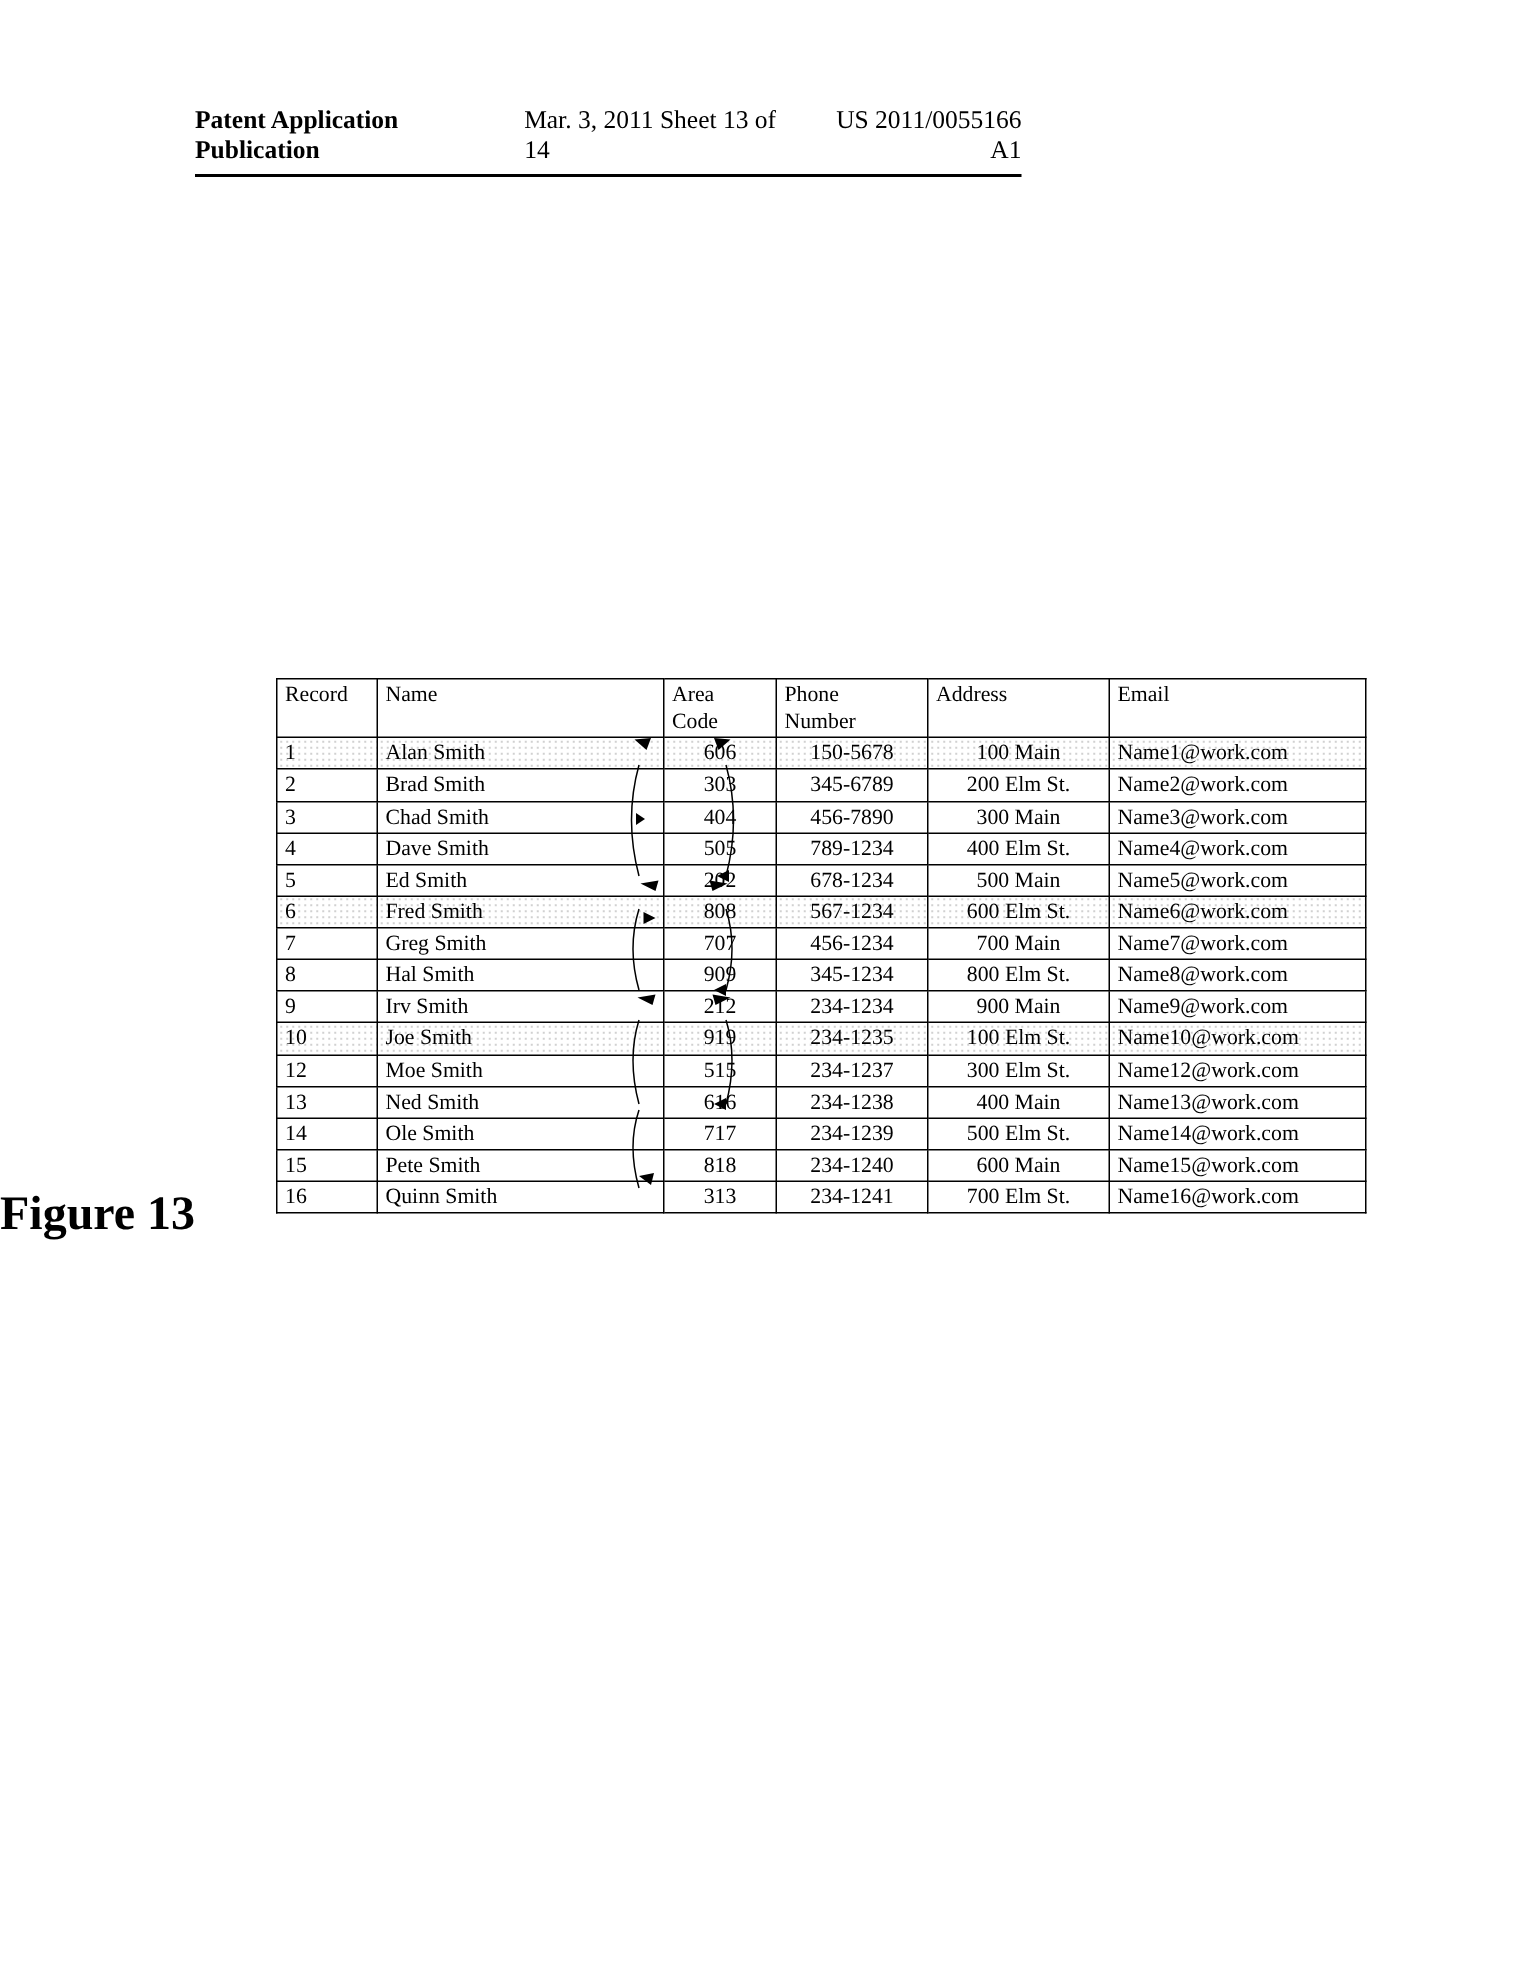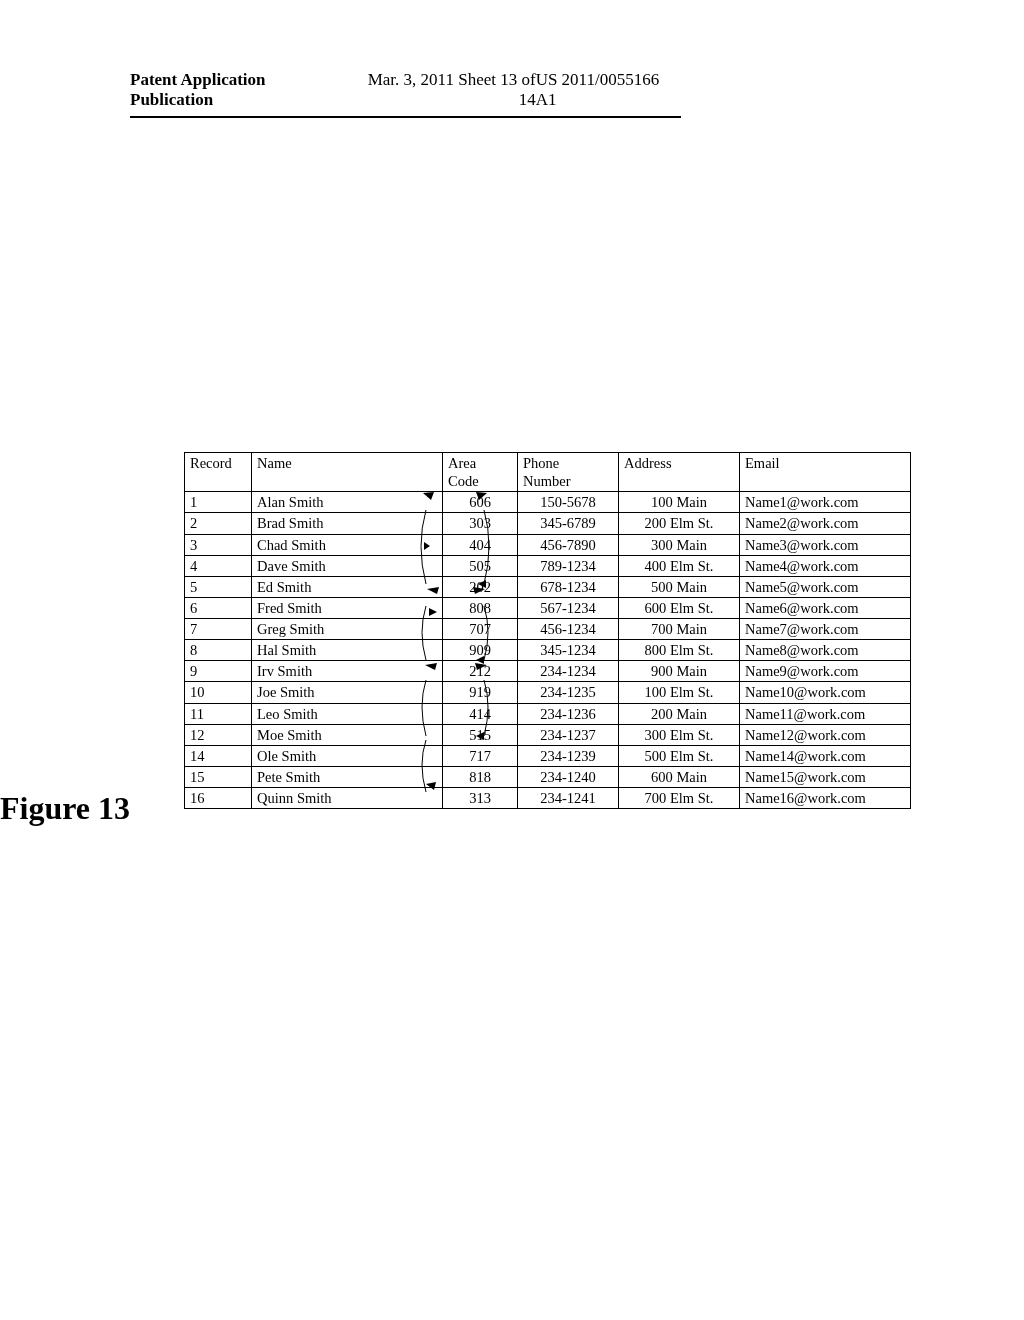--- a/index.html
+++ b/index.html
@@ -27,24 +27,24 @@
     display: flex;
     justify-content: space-between;
     align-items: baseline;
     font-size: 17px;
     width: 100%;
   }
   .header-left {
     font-weight: bold;
   }
   .header-center {
+    text-align: left;
+  }
+  .header-right {
     text-align: right;
-  }
-  .header-right {
-    text-align: left;
   }
   .header-rule {
     border: none;
     border-top: 2px solid #000;
     margin: 6px 0 0 0;
   }
 
   .table-wrap {
     position: absolute;
     top: 452px;
@@ -211,36 +211,36 @@
           </tr>
           <tr class="dotted">
             <td class="col-record">10</td>
             <td class="col-name">Joe Smith</td>
             <td class="col-area">919</td>
             <td class="col-phone">234-1235</td>
             <td class="col-addr">100 Elm St.</td>
             <td class="col-email">Name10@work.com</td>
           </tr>
           <tr>
-            <td class="col-record">11</td>
-            <td class="col-name">Leo Smith</td>
-            <td class="col-area">414</td>
-            <td class="col-phone">234-1236</td>
-            <td class="col-addr">200 Main</td>
-            <td class="col-email">Name11@work.com</td>
-          </tr>
-          <tr>
             <td class="col-record">12</td>
             <td class="col-name">Moe Smith</td>
             <td class="col-area">515</td>
             <td class="col-phone">234-1237</td>
             <td class="col-addr">300 Elm St.</td>
             <td class="col-email">Name12@work.com</td>
           </tr>
           <tr>
+            <td class="col-record">13</td>
+            <td class="col-name">Ned Smith</td>
+            <td class="col-area">616</td>
+            <td class="col-phone">234-1238</td>
+            <td class="col-addr">400 Main</td>
+            <td class="col-email">Name13@work.com</td>
+          </tr>
+          <tr>
             <td class="col-record">14</td>
             <td class="col-name">Ole Smith</td>
             <td class="col-area">717</td>
             <td class="col-phone">234-1239</td>
             <td class="col-addr">500 Elm St.</td>
             <td class="col-email">Name14@work.com</td>
           </tr>
           <tr>
             <td class="col-record">15</td>
             <td class="col-name">Pete Smith</td>

